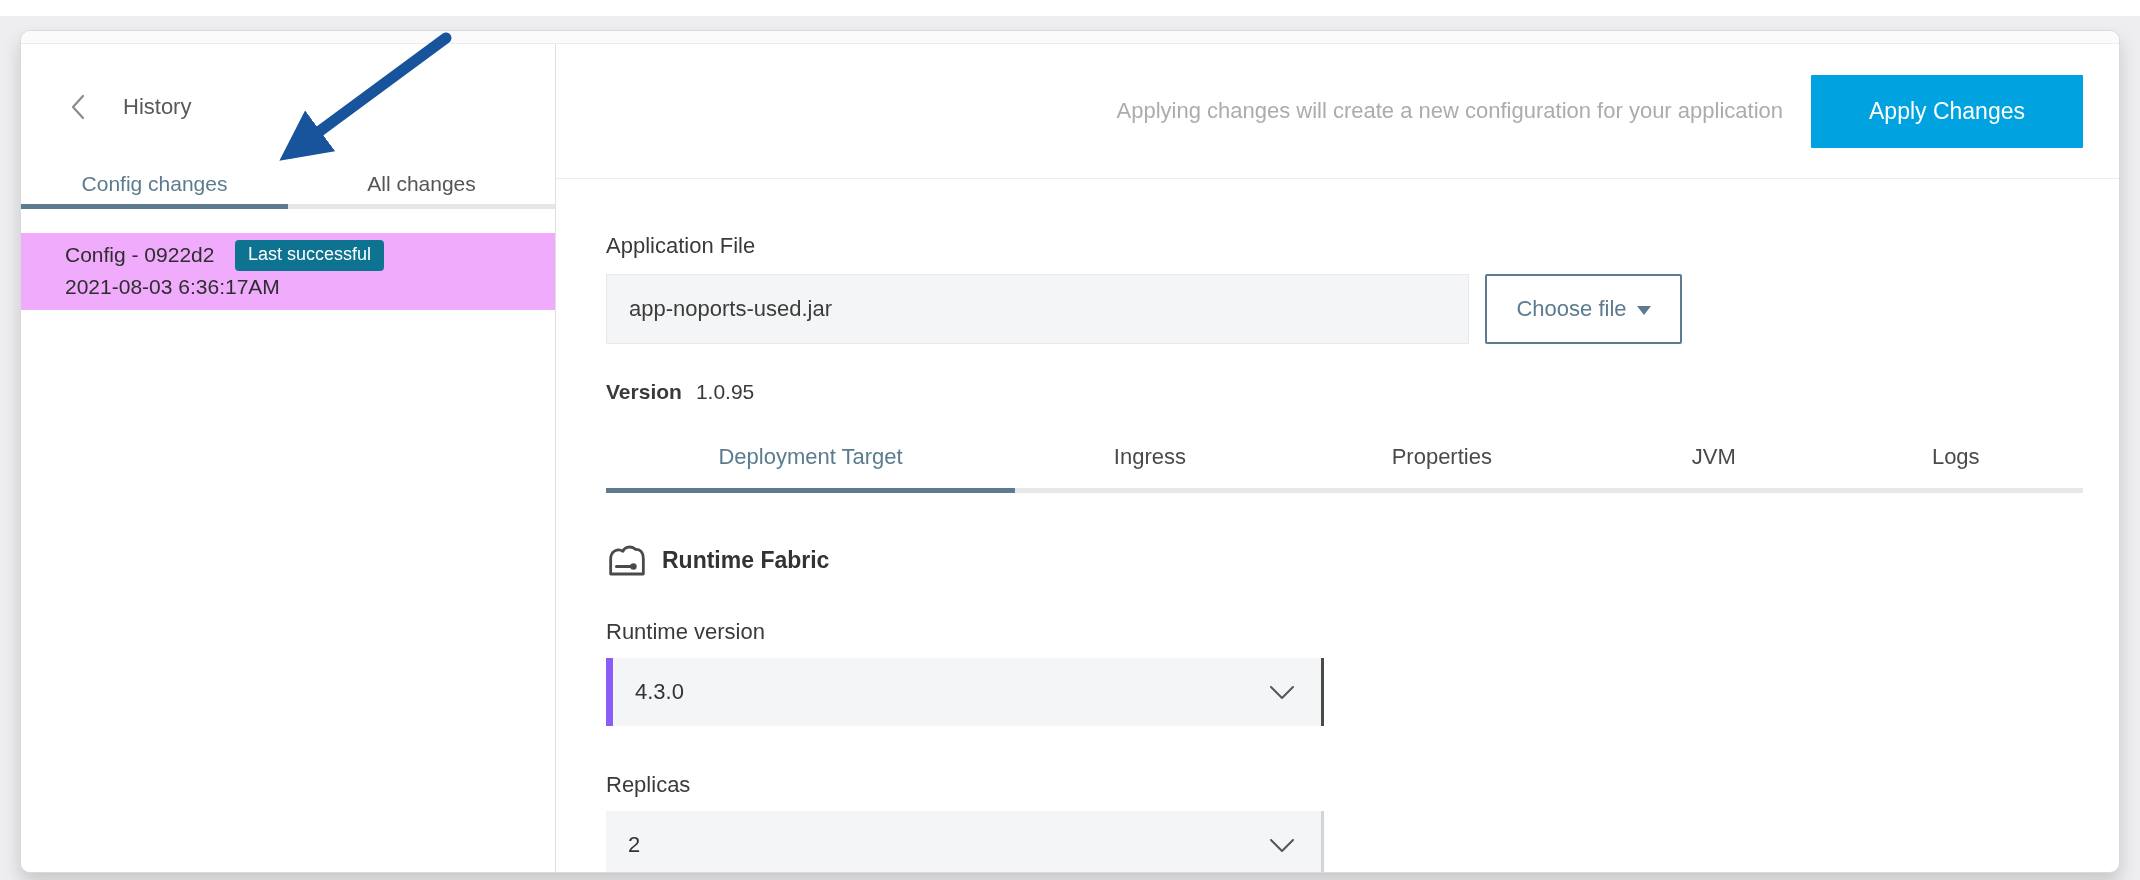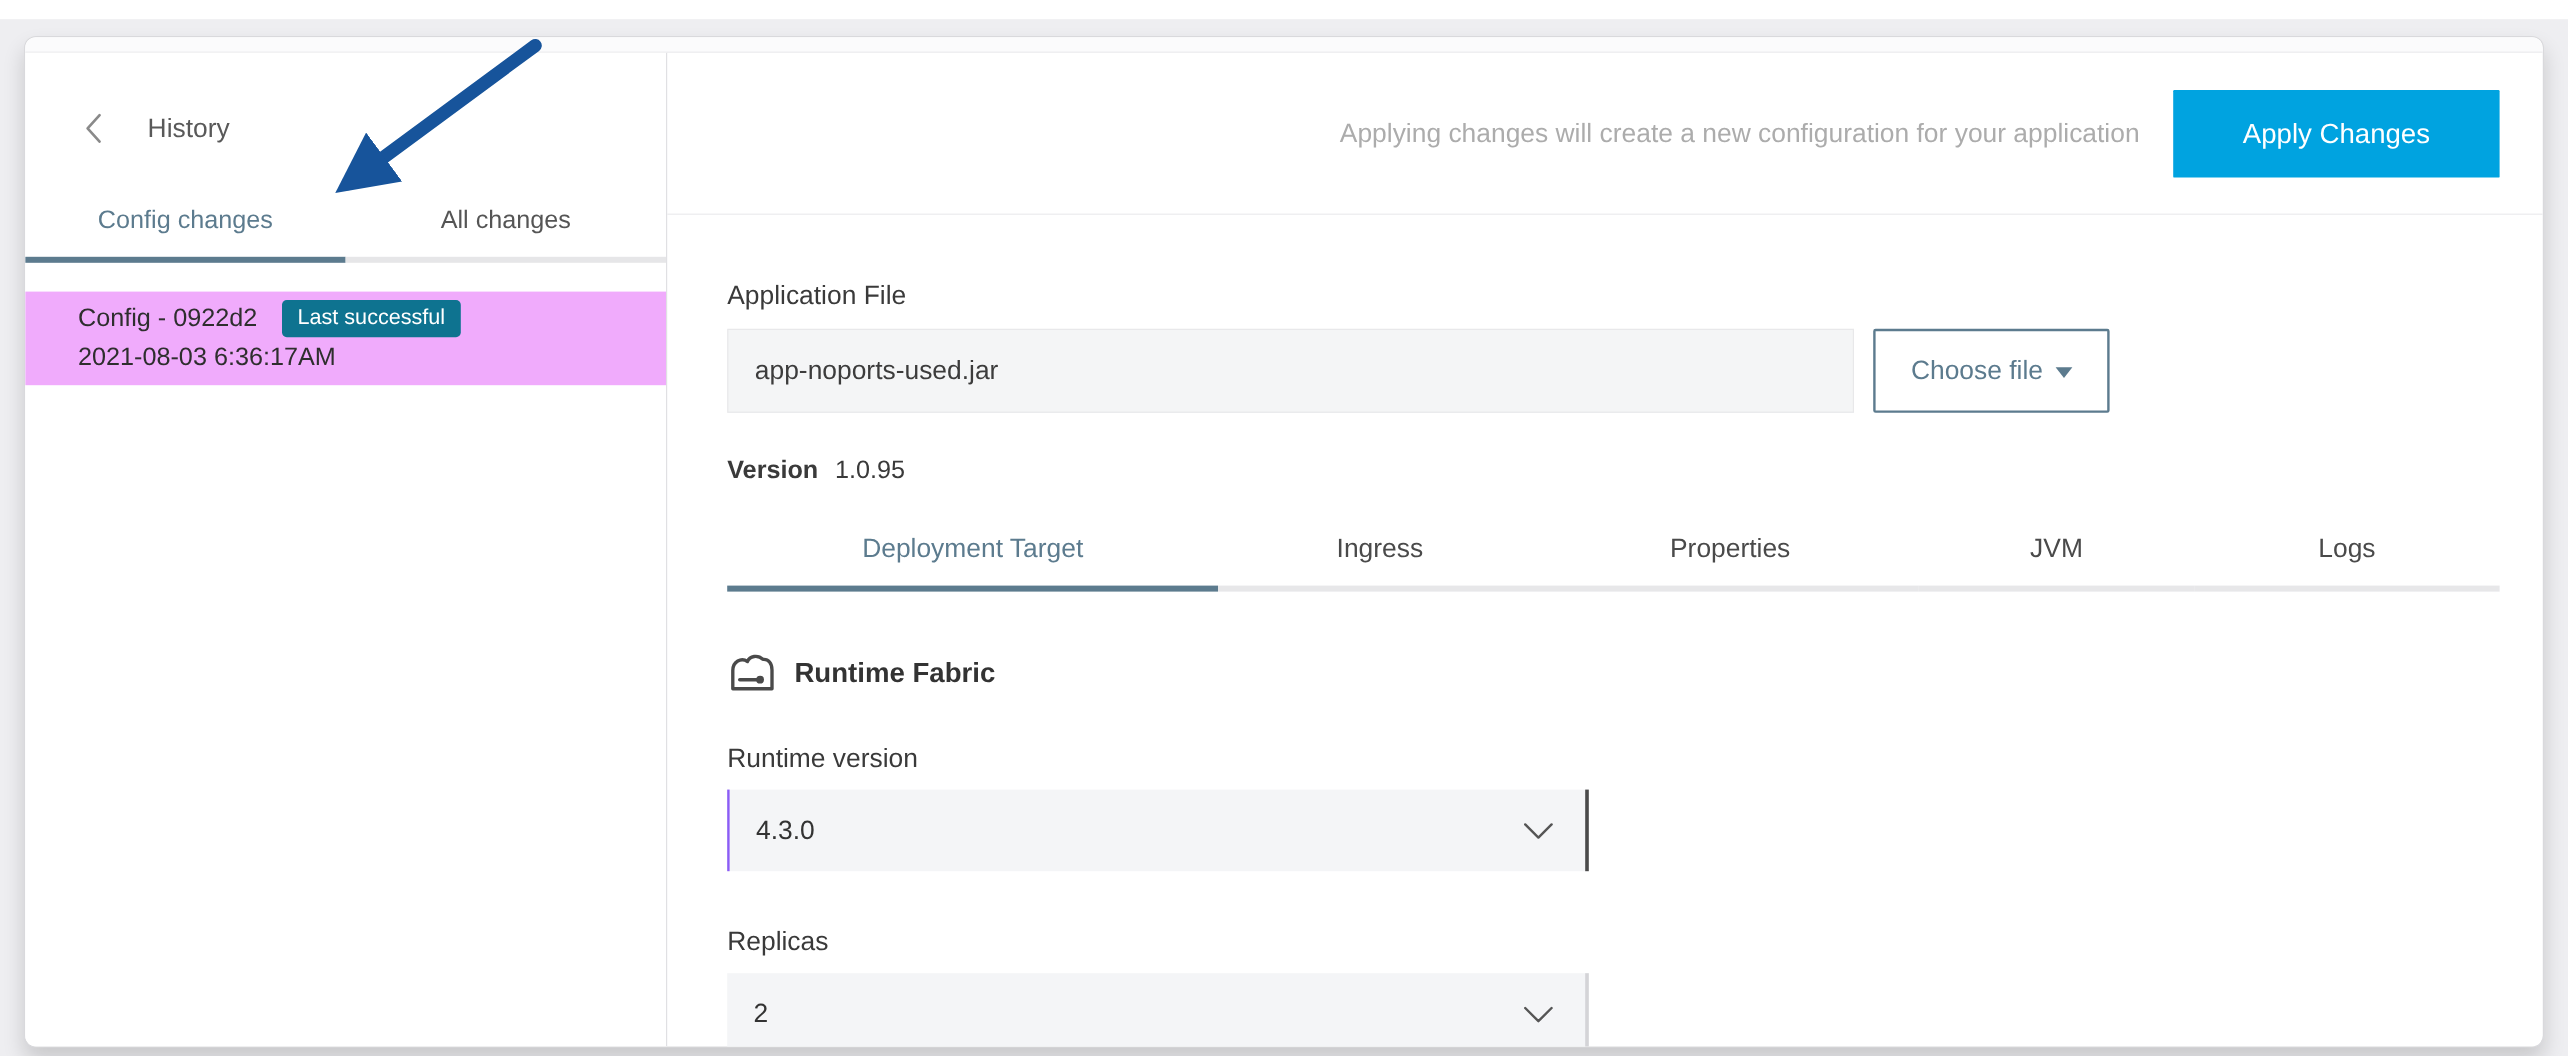--- a/index.html
+++ b/index.html
@@ -13,21 +13,21 @@
           display:flex; flex-direction:column; }
   .card-topstrip { height:13px; background:#fbfbfc; border-bottom:1px solid #ececee; flex:none; }
   .card-body { flex:1; display:flex; min-height:0; }
 
   
   .sidebar { width:535px; flex:none; border-right:1px solid #e0e0e3; position:relative; background:#fff; }
   .sb-header { display:flex; align-items:center; padding:50px 0 0 44px; }
   .sb-back { width:26px; height:26px; display:flex; align-items:center; justify-content:center; cursor:pointer; }
   .sb-title { margin-left:32px; font-size:22px; color:#595959; }
   .sb-tabs { display:flex; margin-top:52px; }
-  .sb-tab { flex:1; text-align:center; font-size:21px; padding-bottom:18px; border-bottom:5px solid #e6e6e8; color:#555; cursor:pointer; }
+  .sb-tab { flex:1; text-align:center; font-size:21px; padding-bottom:8px; border-bottom:5px solid #e6e6e8; color:#555; cursor:pointer; }
   .sb-tab.active { color:#5c7b8e; border-bottom-color:#5c7b8e; }
   .sb-list { margin-top:24px; }
   .sb-item { padding:7px 16px 8px 44px; line-height:30px; cursor:pointer; }
   .sb-item.selected { background:#f0abfc; }
   .sb-item-name { font-size:21px; color:#2e2e2e; }
   .sb-item.dim .sb-item-name, .sb-item.dim .sb-item-date { color:#7d7d7d; }
   .sb-item-date { font-size:21px; color:#2e2e2e; }
   .badge { display:inline-block; margin-left:16px; padding:2px 13px 4px; border-radius:4px;
            background:#0e7390; color:#fff; font-size:18px; line-height:25px; vertical-align:2px; }
 
@@ -38,21 +38,21 @@
   .main { flex:1; display:flex; flex-direction:column; min-width:0; }
   .main-header { height:135px; flex:none; border-bottom:1px solid #ececee;
                  display:flex; align-items:center; justify-content:flex-end; padding-right:36px; }
   .apply-msg { color:#acacac; font-size:22px; margin-right:28px; }
   .apply-btn { width:272px; height:73px; background:#00a3e0; color:#fff; border:none;
                font-size:23px; font-family:inherit; cursor:pointer; border-radius:1px; }
 
   .main-content { padding:54px 36px 0 50px; }
   .field-label { font-size:22px; color:#3a3a3a; }
   .appfile-row { display:flex; margin-top:15px; }
-  .file-input { width:939px; height:70px; background:#f4f5f6; border:1px solid #e8e8ea;
+  .file-input { width:863px; height:70px; background:#f4f5f6; border:1px solid #e8e8ea;
                 display:flex; align-items:center; padding-left:22px; font-size:22px; color:#3c3c3c; }
   .choose-btn { margin-left:16px; width:197px; height:70px; background:#fff; border:2px solid #5c7b8e;
                 color:#5c7b8e; font-size:22px; font-family:inherit; cursor:pointer; border-radius:2px;
                 display:flex; align-items:center; justify-content:center; }
   .caret-down { width:0; height:0; border-left:7px solid transparent; border-right:7px solid transparent;
                 border-top:9px solid #5c7b8e; margin-left:10px; margin-top:3px; }
 
   .version-row { margin-top:36px; font-size:21px; color:#3a3a3a; }
   .version-label { font-weight:bold; }
   .version-value { margin-left:14px; }
@@ -63,21 +63,21 @@
   .main-tab.active { color:#5c7b8e; border-bottom-color:#5c7b8e; }
 
   .target-heading { display:flex; align-items:center; margin-top:48px; }
   .target-icon { width:42px; height:38px; flex:none; }
   .target-name { margin-left:14px; font-size:23px; font-weight:bold; color:#333; }
 
   .select-label { margin-top:40px; font-size:22px; color:#3a3a3a; }
   .select-box { width:718px; height:68px; margin-top:13px; background:#f4f5f7;
                 display:flex; align-items:center; padding:0 26px 0 22px; cursor:pointer; }
   .select-box .sel-value { flex:1; font-size:22px; color:#333; }
-  .select-box.focused { border-left:2px solid #8b5cf6; border-right:3px solid #4a4a4a;gap:20px; }
+  .select-box.focused { border-left:7px solid #8b5cf6; border-right:3px solid #4a4a4a;gap:20px; }
   .select-box.plain { border-right:3px solid #d4d4d7; }
   .replicas-label { margin-top:46px; }
 </style>
 </head>
 <body>
 
 <div class="page-top-band"></div>
 
 <div class="card">
   <div class="card-topstrip"></div>

